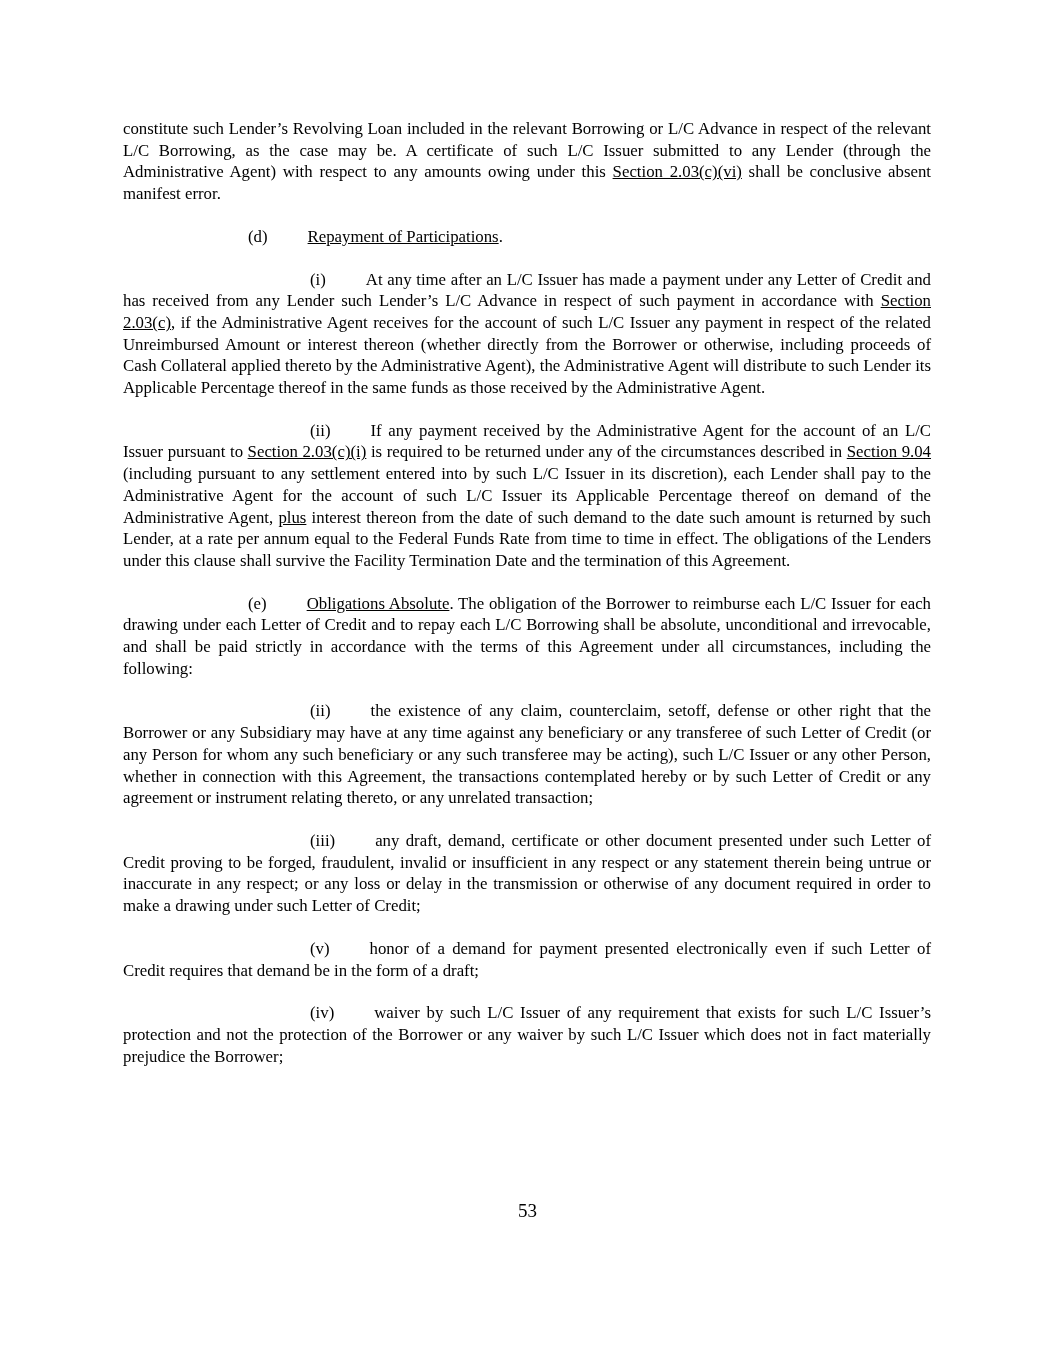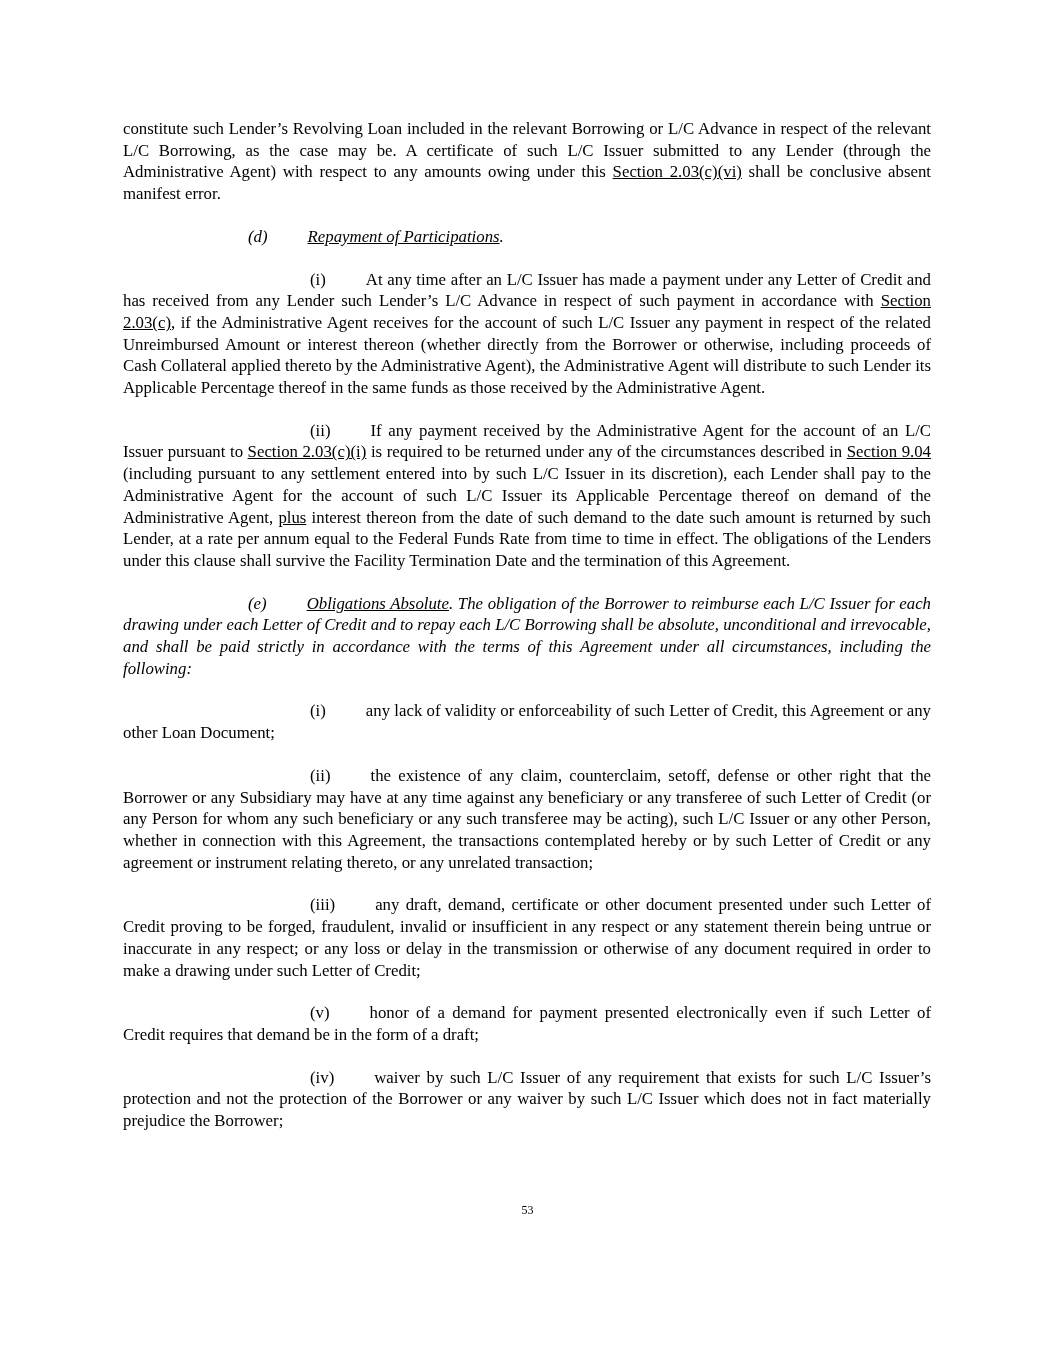--- a/index.html
+++ b/index.html
@@ -21,44 +21,43 @@
     padding: 118px 124px 0 123px;
     overflow: hidden;
   }
   .doc-body p {
     margin: 0 0 21px 0;
     font-size: 16.8px;
     line-height: 21.7px;
     text-align: justify;
   }
   .ind0 { text-indent: 0; }
-  .ind1 { text-indent: 125px; font-style: italic; }
+  .ind1 { text-indent: 125px; }
   .ind2 { text-indent: 187px; }
   .u { text-decoration: underline; }
   .tab { display: inline-block; width: 40px; }
   .page-number {
     position: absolute;
     left: 0;
     right: 0;
     bottom: 78px;
     text-align: center;
-    font-size: 12px;
+    font-size: 19px;
     line-height: 21.7px;
   }
 </style>
 </head>
 <body>
 
 <div class="page">
   <div class="doc-body">
     <p class="ind0"><span>constitute such Lender’s Revolving Loan included in the relevant Borrowing or L/C Advance in respect of the relevant L/C Borrowing, as the case may be.  A certificate of such L/C Issuer submitted to any Lender (through the Administrative Agent) with respect to any amounts owing under this </span><span class="u">Section 2.03(c)(vi)</span><span> shall be conclusive absent manifest error.</span></p>
     <p class="ind1"><span>(d)</span><span class="tab"></span><span class="u">Repayment of Participations</span><span>.</span></p>
     <p class="ind2"><span>(i)</span><span class="tab"></span><span>At any time after an L/C Issuer has made a payment under any Letter of Credit and has received from any Lender such Lender’s L/C Advance in respect of such payment in accordance with </span><span class="u">Section 2.03(c)</span><span>, if the Administrative Agent receives for the account of such L/C Issuer any payment in respect of the related Unreimbursed Amount or interest thereon (whether directly from the Borrower or otherwise, including proceeds of Cash Collateral applied thereto by the Administrative Agent), the Administrative Agent will distribute to such Lender its Applicable Percentage thereof in the same funds as those received by the Administrative Agent.</span></p>
     <p class="ind2"><span>(ii)</span><span class="tab"></span><span>If any payment received by the Administrative Agent for the account of an L/C Issuer pursuant to </span><span class="u">Section 2.03(c)(i)</span><span> is required to be returned under any of the circumstances described in </span><span class="u">Section 9.04</span><span> (including pursuant to any settlement entered into by such L/C Issuer in its discretion), each Lender shall pay to the Administrative Agent for the account of such L/C Issuer its Applicable Percentage thereof on demand of the Administrative Agent, </span><span class="u">plus</span><span> interest thereon from the date of such demand to the date such amount is returned by such Lender, at a rate per annum equal to the Federal Funds Rate from time to time in effect.  The obligations of the Lenders under this clause shall survive the Facility Termination Date and the termination of this Agreement.</span></p>
     <p class="ind1"><span>(e)</span><span class="tab"></span><span class="u">Obligations Absolute</span><span>.  The obligation of the Borrower to reimburse each L/C Issuer for each drawing under each Letter of Credit and to repay each L/C Borrowing shall be absolute, unconditional and irrevocable, and shall be paid strictly in accordance with the terms of this Agreement under all circumstances, including the following:</span></p>
-    <p class="ind2"><span>(i)</span><span class="tab"></span><span>any lack of validity or enforceability of such Letter of Credit, this Agreement or any other Loan Document;</span></p>
     <p class="ind2"><span>(ii)</span><span class="tab"></span><span>the existence of any claim, counterclaim, setoff, defense or other right that the Borrower or any Subsidiary may have at any time against any beneficiary or any transferee of such Letter of Credit (or any Person for whom any such beneficiary or any such transferee may be acting), such L/C Issuer or any other Person, whether in connection with this Agreement, the transactions contemplated hereby or by such Letter of Credit or any agreement or instrument relating thereto, or any unrelated transaction;</span></p>
     <p class="ind2"><span>(iii)</span><span class="tab"></span><span>any draft, demand, certificate or other document presented under such Letter of Credit proving to be forged, fraudulent, invalid or insufficient in any respect or any statement therein being untrue or inaccurate in any respect; or any loss or delay in the transmission or otherwise of any document required in order to make a drawing under such Letter of Credit;</span></p>
     <p class="ind2"><span>(v)</span><span class="tab"></span><span>honor of a demand for payment presented electronically even if such Letter of Credit requires that demand be in the form of a draft;</span></p>
     <p class="ind2"><span>(iv)</span><span class="tab"></span><span>waiver by such L/C Issuer of any requirement that exists for such L/C Issuer’s protection and not the protection of the Borrower or any waiver by such L/C Issuer which does not in fact materially prejudice the Borrower;</span></p>
   </div>
   <div class="page-number">53</div>
 </div>
 
 </body></html>

